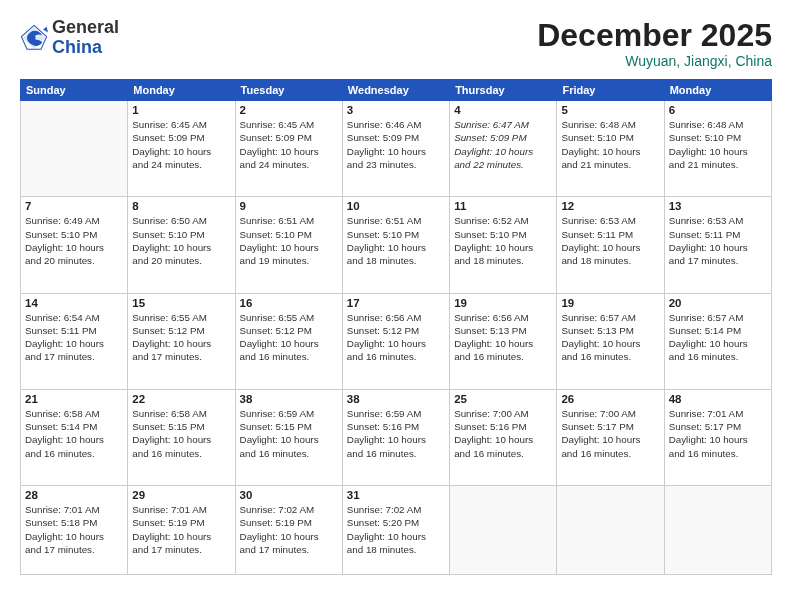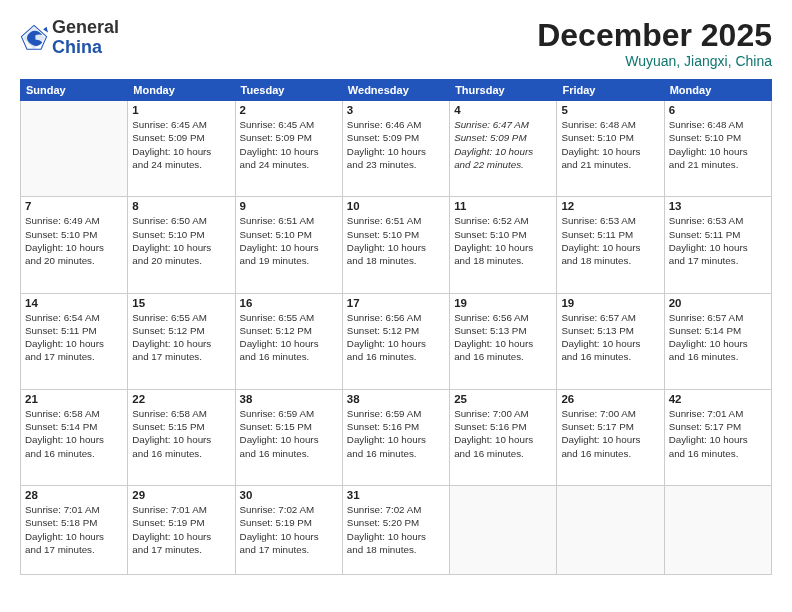--- a/index.html
+++ b/index.html
@@ -321,21 +321,21 @@
 and 16 minutes.</div>
           </td>
           <td>
             <span class="day-num">26</span>
             <div class="day-info" style="white-space: pre-line;">Sunrise: 7:00 AM
 Sunset: 5:17 PM
 Daylight: 10 hours
 and 16 minutes.</div>
           </td>
           <td>
-            <span class="day-num">42</span>
+            <span class="day-num">48</span>
             <div class="day-info" style="white-space: pre-line;">Sunrise: 7:01 AM
 Sunset: 5:17 PM
 Daylight: 10 hours
 and 16 minutes.</div>
           </td>
         </tr>
         <tr class="last-row">
           <td>
             <span class="day-num">28</span>
             <div class="day-info" style="white-space: pre-line;">Sunrise: 7:01 AM

